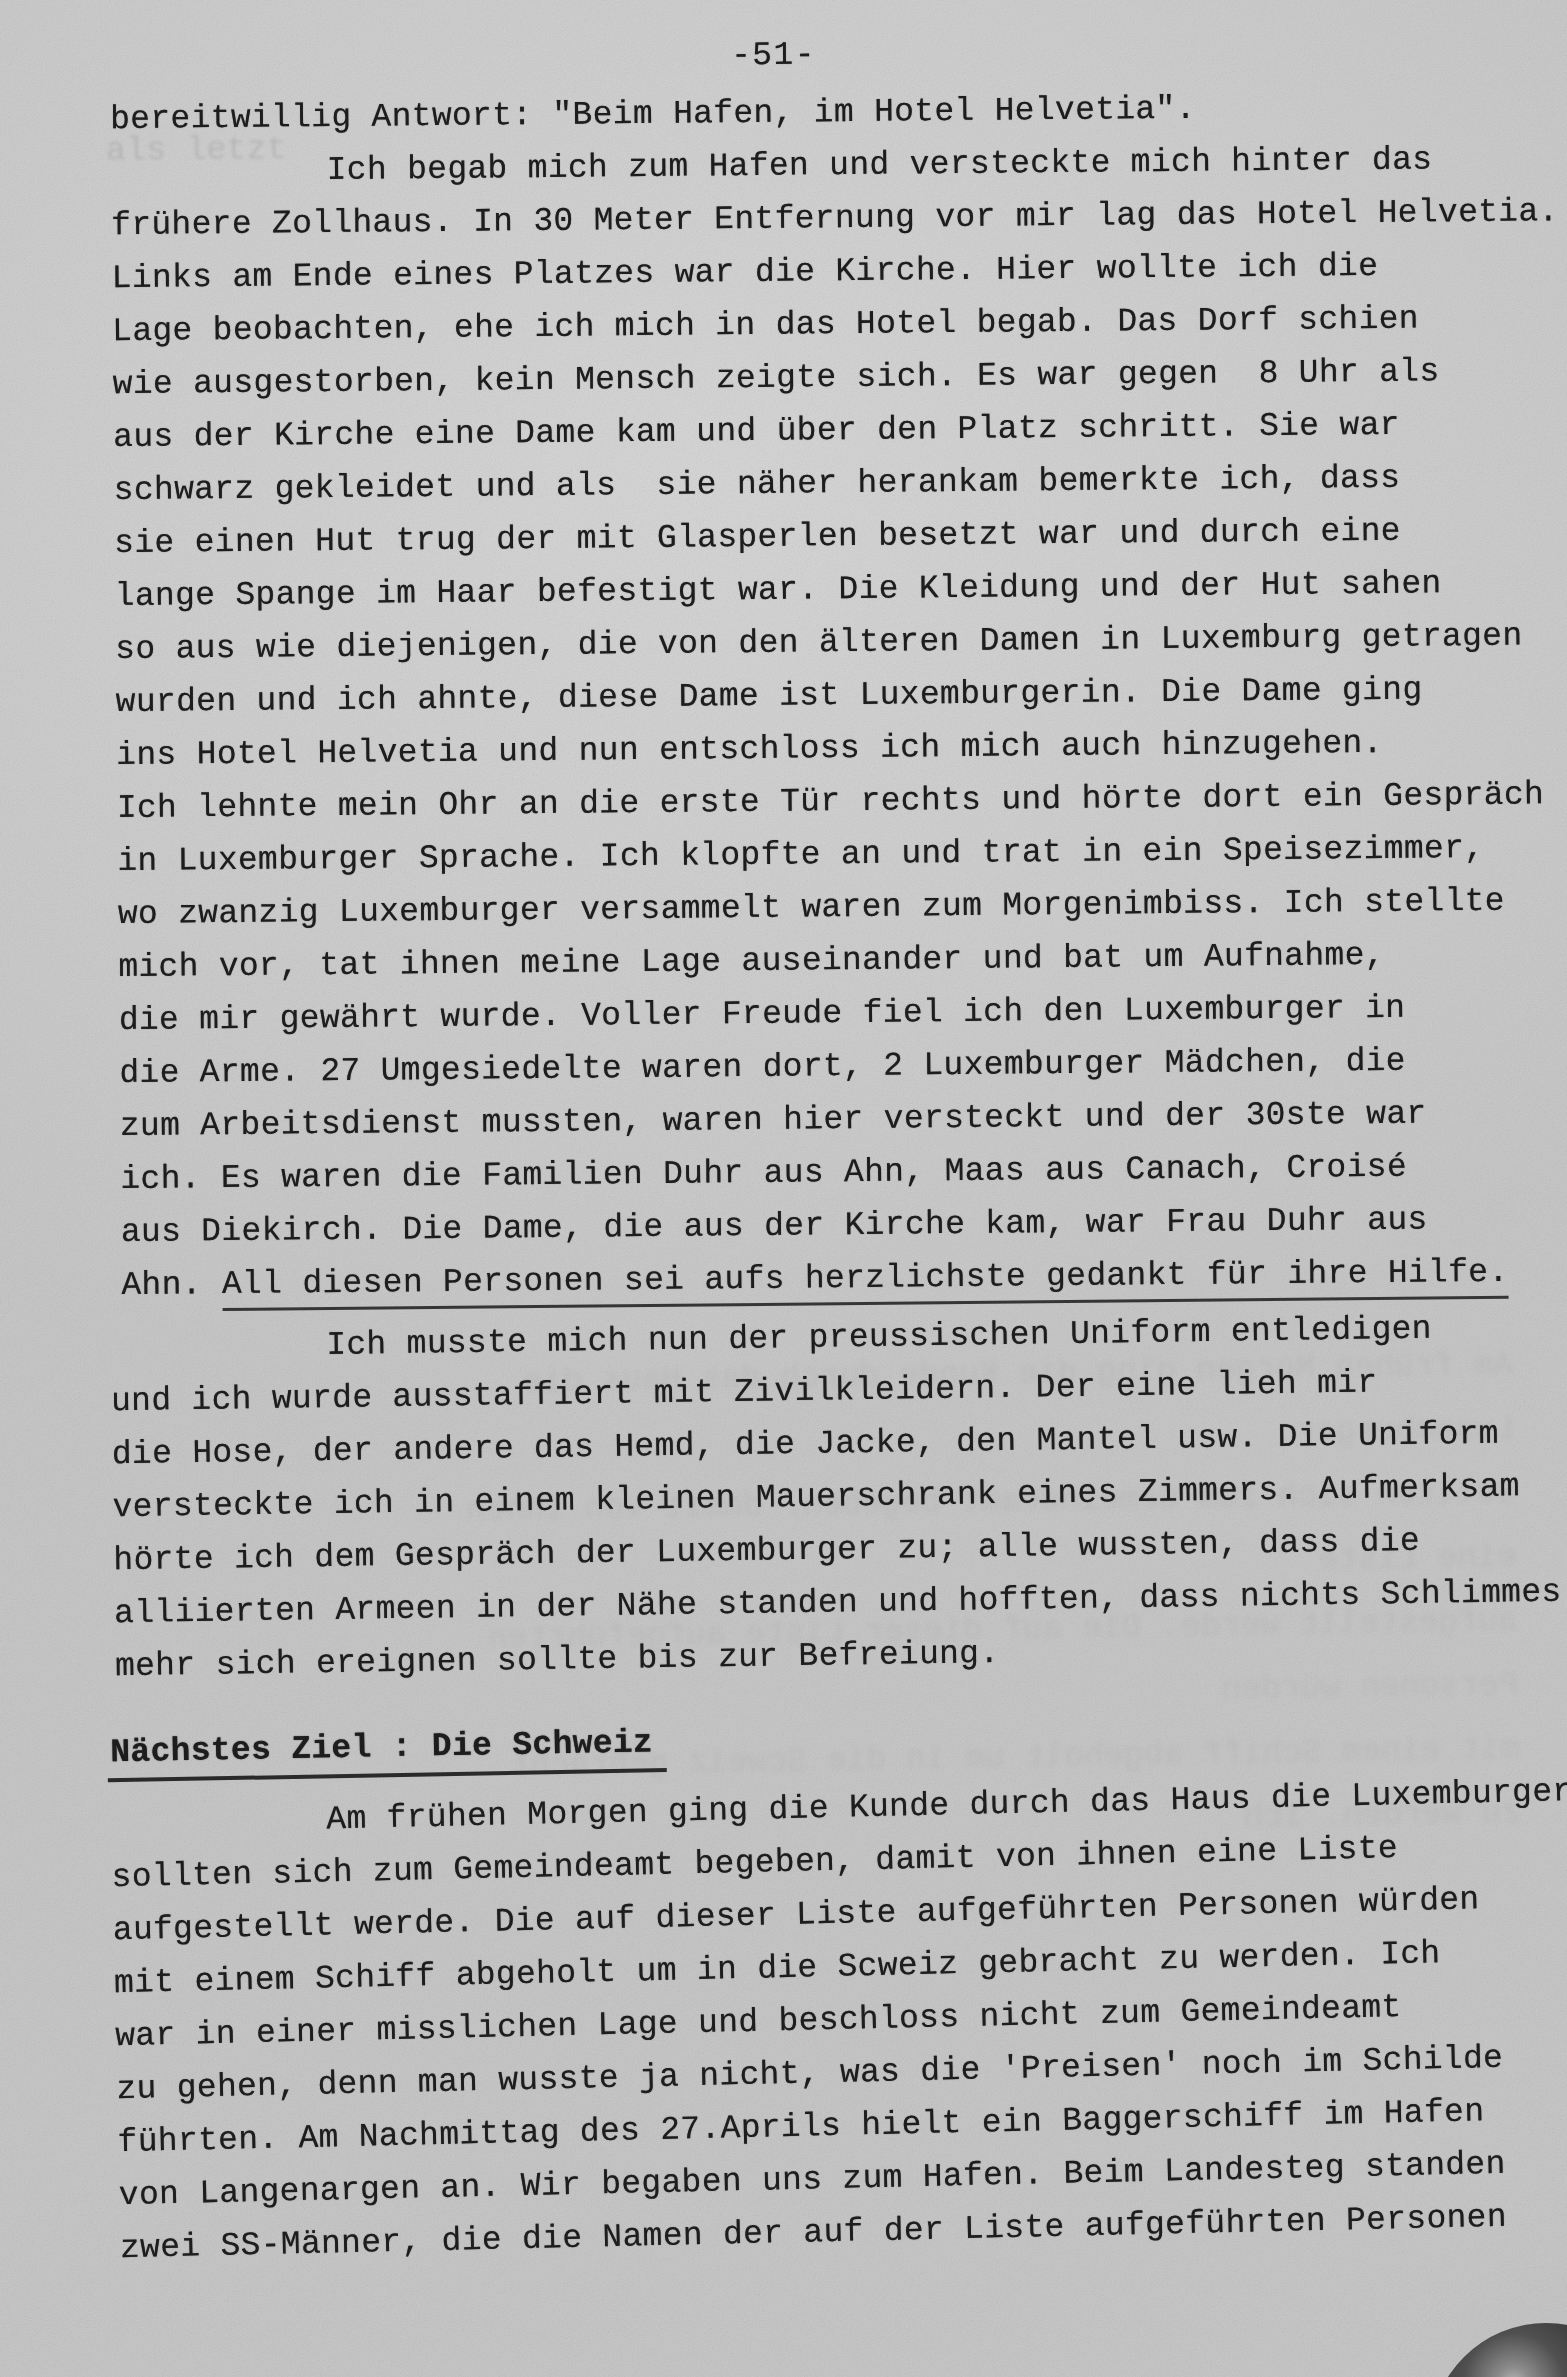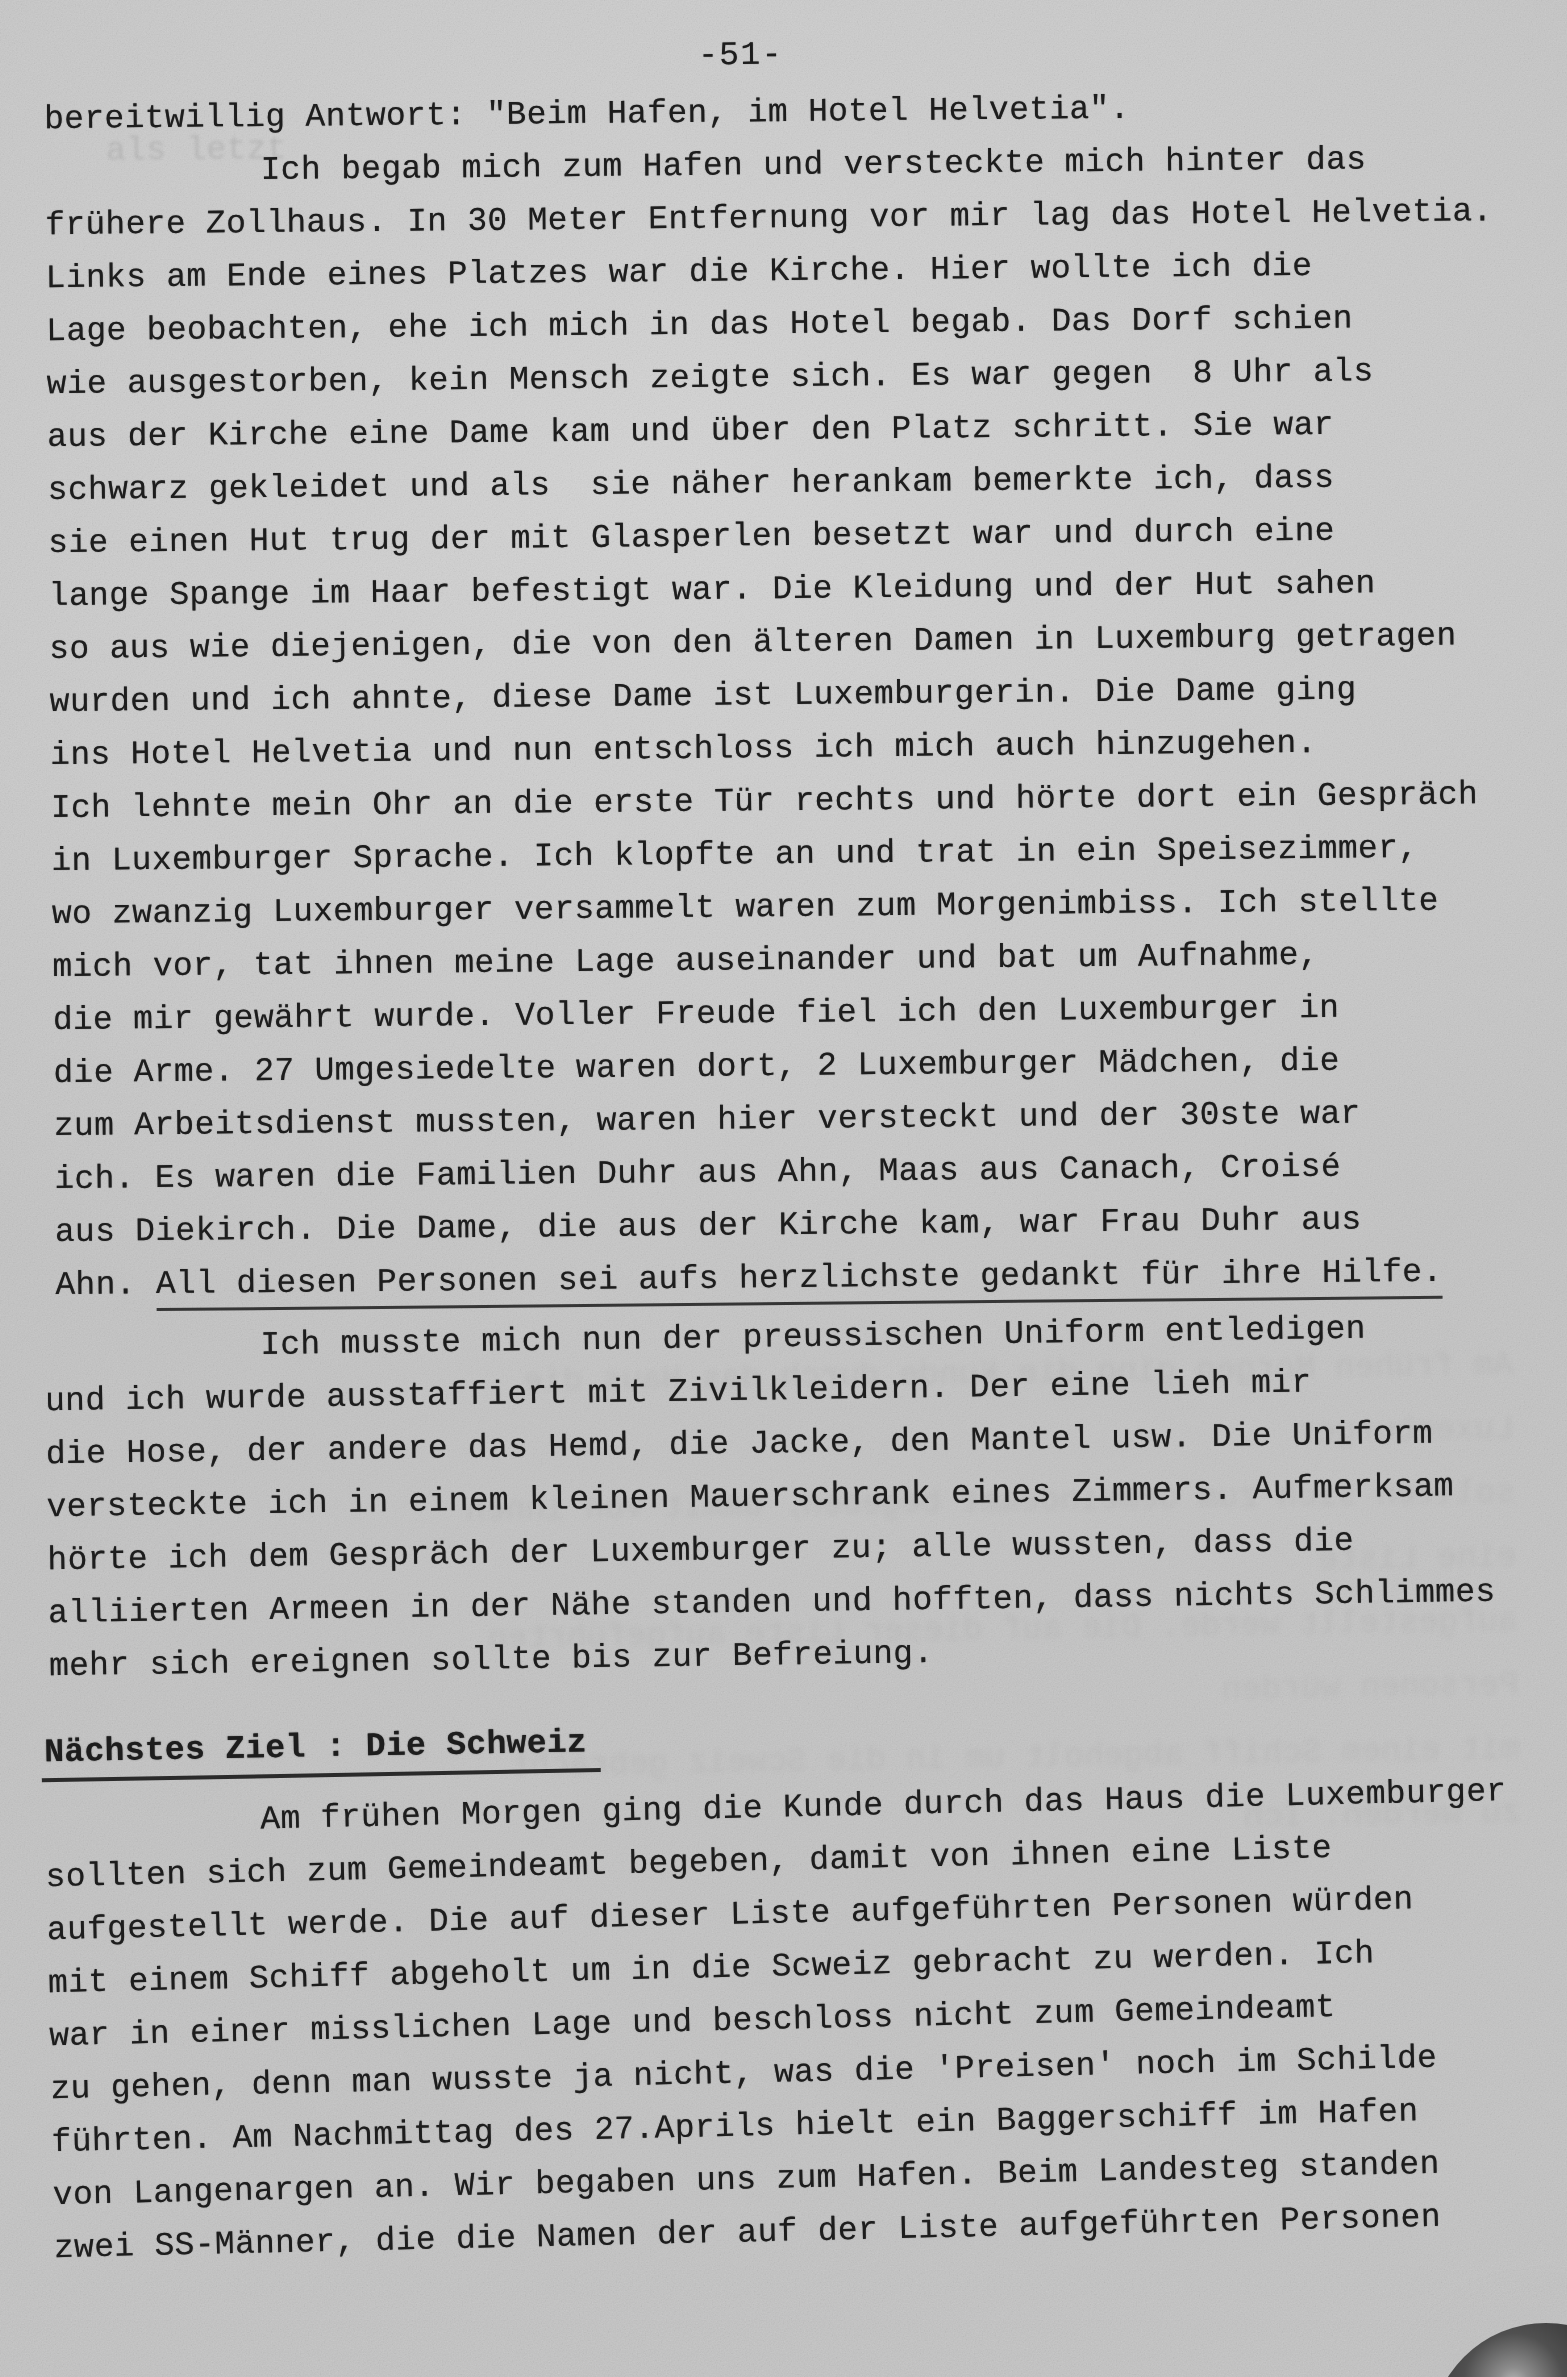--- a/index.html
+++ b/index.html
@@ -15,21 +15,21 @@
                 #d4d4d4 0%, #cbcbcb 55%, #c3c3c3 100%);
     font-family: "Liberation Mono", "DejaVu Sans Mono", monospace;
     color: #1d1d1d;
   }
   .noise {
     position: absolute; left: 0; top: 0;
     pointer-events: none;
   }
   .content {
     position: relative;
-    padding: 38px 22px 0 44px;
+    padding: 38px 22px 0 110px;
   }
   .page-number {
     text-align: center;
     margin-right: 109px;
     font-size: 33px;
     line-height: 36px;
     letter-spacing: 1.4px;
     transform: rotate(-0.5deg);
     text-shadow: 0 0 0.9px rgba(20,20,20,0.6);
   }

